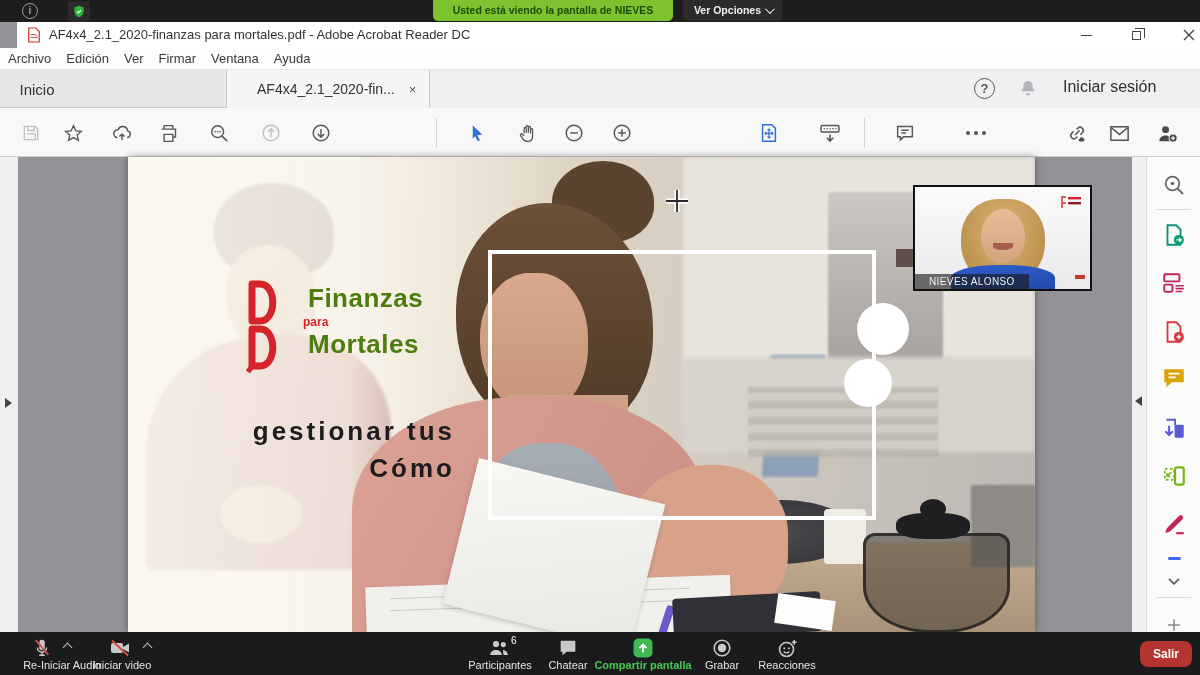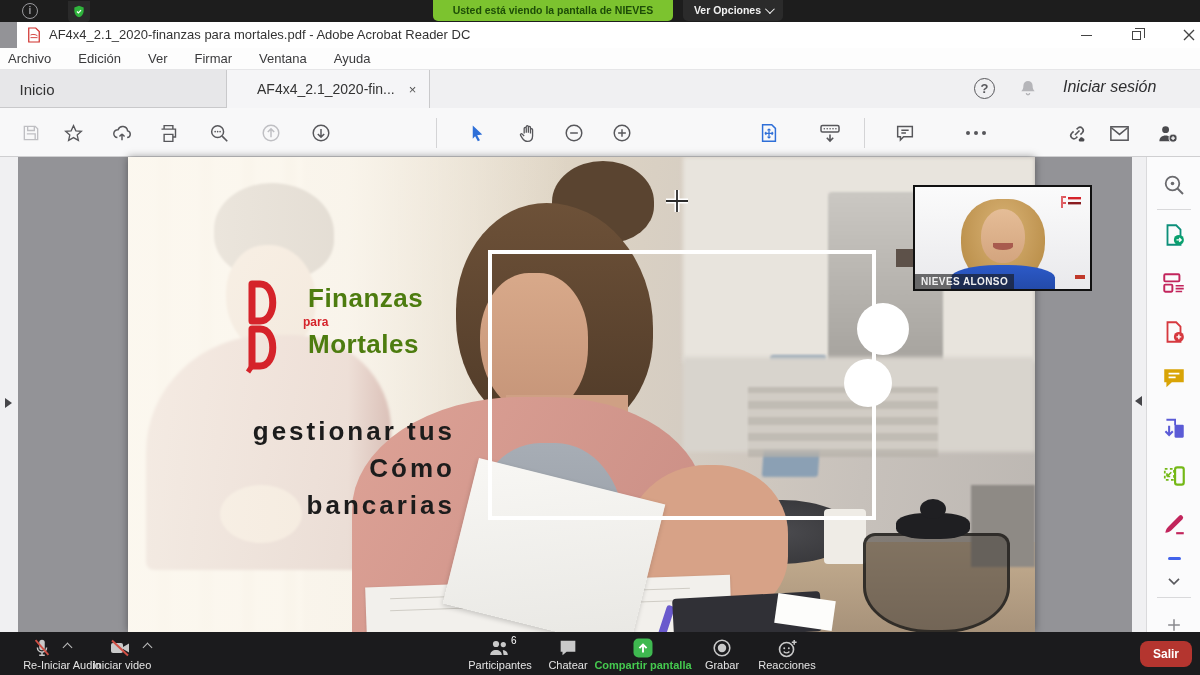--- a/index.html
+++ b/index.html
@@ -18,31 +18,31 @@
   
   .titlebar{position:absolute;left:0;top:22px;width:1200px;height:26px;background:#ffffff;margin-left:17px;}
   .pdf-doc-icon{position:absolute;left:10px;top:5px;}
   .win-title{position:absolute;left:32px;top:5px;font-size:13px;color:#333;}
   .winbtn{position:absolute;top:0;width:40px;height:26px;display:flex;align-items:center;justify-content:center;cursor:pointer;}
   .minimize-glyph{width:11px;height:0;border-top:1.4px solid #444;}
   .restore-glyph{width:9px;height:9px;border:1.3px solid #444;position:relative;background:#fff;}
   .restore-glyph:before{content:"";position:absolute;left:2px;top:-4px;width:9px;height:9px;border:1.3px solid #444;border-left:none;border-bottom:none;}
 
   
-  .menubar{position:absolute;left:0;top:48px;width:1200px;height:22px;background:#fdfdfd;display:flex;gap:27px;padding-left:8px;align-items:center;border-bottom:1px solid #e6e6e8;}
+  .menubar{position:absolute;left:0;top:48px;width:1200px;height:22px;background:#fdfdfd;display:flex;gap:15px;padding-left:8px;align-items:center;border-bottom:1px solid #e6e6e8;}
   .menu-item{font-size:13px;color:#3a3a3c;cursor:pointer;}
 
   
   .tabbar{position:absolute;left:0;top:70px;width:1200px;height:38px;background:#e7e7e9;border-bottom:1px solid #c9c9cb;}
   .tab{position:absolute;top:0;height:38px;font-size:15px;color:#333;display:flex;align-items:center;justify-content:center;cursor:pointer;}
   .tab-active{background:#f5f5f7;border-left:1px solid #c9c9cb;border-right:1px solid #c9c9cb;font-size:14px;justify-content:flex-start;padding-left:30px;}
   .tab-close{margin-left:14px;color:#555;font-size:13px;cursor:pointer;}
   .tab-right{position:absolute;right:0;top:0;left:430px;height:38px;background:#f0f0f2;}
   .help-circle{position:absolute;left:544px;top:8px;width:21px;height:21px;border:1.6px solid #58585c;border-radius:50%;color:#58585c;font-size:13px;font-weight:bold;text-align:center;line-height:20px;cursor:pointer;}
-  .signin{position:absolute;left:633px;top:8px;font-size:16px;color:#2e2e30;cursor:pointer;font-style:italic;}
+  .signin{position:absolute;left:633px;top:8px;font-size:16px;color:#2e2e30;cursor:pointer;}
 
   
   .toolbar{position:absolute;left:0;top:108px;width:1200px;height:49px;background:#f8f8f9;border-bottom:1px solid #cfcfd1;}
   .tbtn{position:absolute;top:12px;width:26px;height:26px;display:flex;align-items:center;justify-content:center;color:#57575b;cursor:pointer;}
   .tbtn.disabled{color:#bfbfc3;}
   .tbtn.blue{color:#2e6fd8;}
   .tb-sep{position:absolute;top:10px;width:1px;height:30px;background:#d4d4d6;}
   .page-input{position:absolute;left:349px;top:116px;width:36px;height:24px;border:none;border-bottom:2px solid #9a9a9e;background:transparent;text-align:center;font-size:13px;color:#222;}
   .page-total{position:absolute;left:393px;top:121px;font-size:13px;color:#3c3c3e;}
   .zoom-box{position:absolute;left:652px;top:116px;width:84px;height:26px;border-bottom:1px solid #b9b9bd;display:flex;align-items:center;cursor:pointer;}
@@ -67,21 +67,21 @@
   
   .pdf-page{position:absolute;left:128px;top:0;width:907px;height:475px;background:#e7ddcd;box-shadow:0 0 8px rgba(0,0,0,.4);overflow:hidden;}
   .ph{position:absolute;}
   .frame{position:absolute;left:360px;top:93px;width:388px;height:270px;border:4px solid #fff;}
   .logo-word1,.logo-word3{position:absolute;left:180px;font-size:26px;font-weight:bold;color:#4d7c0f;letter-spacing:.5px;}
   .logo-word2{position:absolute;left:175px;font-size:12px;font-weight:bold;color:#d5232a;}
   .slide-title{position:absolute;left:55px;top:256px;width:272px;text-align:right;font-family:"DejaVu Sans Mono",monospace;font-weight:bold;font-size:26px;line-height:37px;letter-spacing:3px;color:#1c1c1c;}
 
   
   .video-thumb{position:absolute;left:913px;top:28px;width:179px;height:106px;background:linear-gradient(#fbfbfb,#e9e9ec);border:2px solid #111;overflow:hidden;}
-  .name-tag{position:absolute;left:0;bottom:0;background:rgba(25,25,25,.62);color:#f0f0f0;font-size:10px;padding:2px 6px;letter-spacing:.4px;font-weight:bold;}
+  .name-tag{position:absolute;left:0;bottom:0;background:rgba(25,25,25,.62);color:#f0f0f0;font-size:10px;padding:2px 14px;letter-spacing:.4px;}
 
   
   .crosshair{position:absolute;left:664px;top:31px;}
 
   
   .meetbar{position:absolute;left:0;top:632px;width:1200px;height:43px;background:#1b1b1d;}
   .mb-ico{position:absolute;top:4px;width:24px;height:24px;display:flex;align-items:center;justify-content:center;}
   .mb-label{position:absolute;top:27px;font-size:11px;color:#e4e4e4;text-align:center;}
   .mb-caret{position:absolute;top:12px;width:7px;height:7px;border-left:1.5px solid #bdbdbd;border-top:1.5px solid #bdbdbd;transform:rotate(45deg);cursor:pointer;}
   .badge6{position:absolute;left:511px;top:3px;font-size:10px;color:#fff;}
@@ -334,21 +334,20 @@
         <path d="M11 50h8c17 0 17 37 0 37h-8z" fill="none" stroke="#d5232a" stroke-width="7" stroke-linejoin="round"></path>
         <path d="M11 87l-4 6" stroke="#d5232a" stroke-width="5"></path>
       </svg>
       <span class="logo-word1" style="top:126px;">Finanzas</span>
       <span class="logo-word2" style="top:158px;">para</span>
       <span class="logo-word3" style="top:172px;">Mortales</span>
 
       <div class="slide-title">
         <div>gestionar tus</div>
         <div>Cómo</div>
-        <div>bancarias</div>
       </div>
     </div>
 
     <div class="left-strip">
         <span class="tri-right"></span>
       </div>
 
     <div class="right-strip">
         <span class="tri-left"></span>
       </div>

